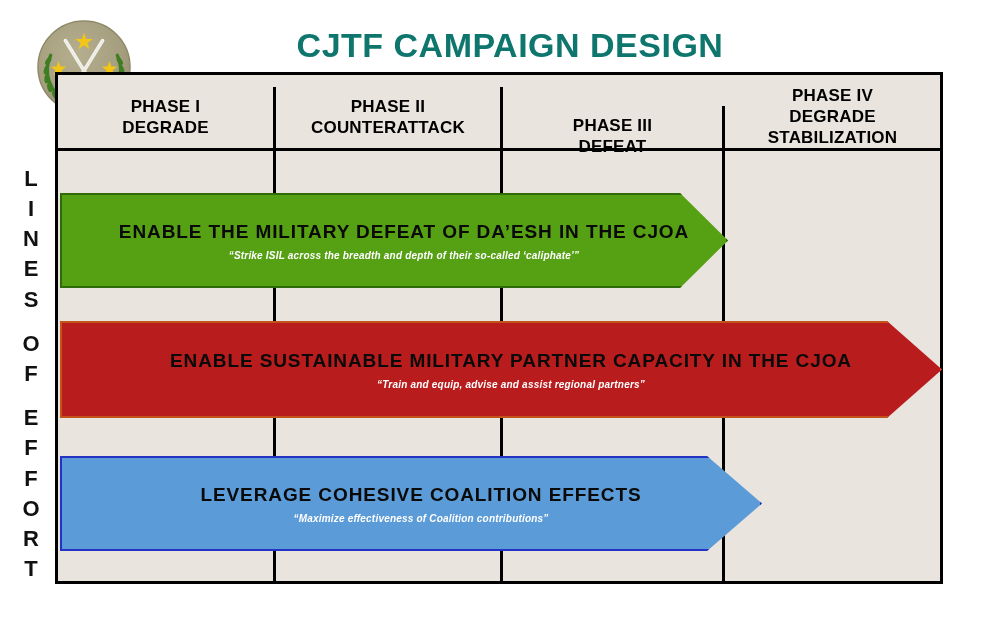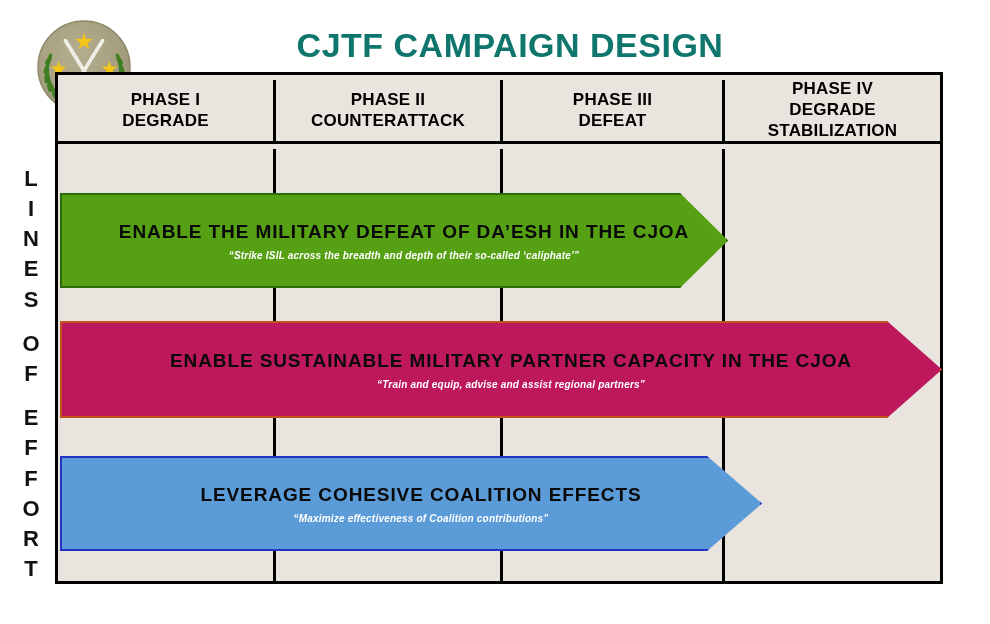--- a/index.html
+++ b/index.html
@@ -69,21 +69,21 @@
     width: 888px;
     height: 512px;
     background: #e9e4dd;
     border: 3px solid #000000;
   }
 
   
   .header-row {
     position: absolute;
     left: 0;
-    top: 5px;
+    top: 12px;
     width: 100%;
     height: 64px;
     border-bottom: 3px solid #000000;
     display: flex;
   }
   .phase-cell {
     flex: 0 0 auto;
     height: 100%;
     display: flex;
     flex-direction: column;
@@ -144,21 +144,21 @@
     background: #56a014;
     border: 2px solid #2f6b0a;
     clip-path: polygon(0 0, calc(100% - 48px) 0, 100% 50%, calc(100% - 48px) 100%, 0 100%);
   }
 
   .arrow-orange {
     left: 2px;
     top: 246px;
     width: 882px;
     height: 97px;
-    background: #be185d;
+    background: #b91c1c;
     border: 2px solid #c2541b;
     clip-path: polygon(0 0, calc(100% - 55px) 0, 100% 50%, calc(100% - 55px) 100%, 0 100%);
   }
 
   .arrow-blue {
     left: 2px;
     top: 381px;
     width: 702px;
     height: 95px;
     background: #5b9bd8;
@@ -246,21 +246,21 @@
 
     <div class="header-row">
       <div class="phase-cell" style="width:218px;">
         <span>PHASE I</span>
         <span>DEGRADE</span>
       </div>
       <div class="phase-cell" style="width:227px;">
         <span>PHASE II</span>
         <span>COUNTERATTACK</span>
       </div>
-      <div class="phase-cell" style="width:222px;">
+      <div class="phase-cell" style="width:222px;margin-top:19px;">
         <span>PHASE III</span>
         <span>DEFEAT</span>
       </div>
       <div class="phase-cell" style="width:215px;">
         <span>PHASE IV</span>
         <span>DEGRADE</span>
         <span>STABILIZATION</span>
       </div>
     </div>
 

